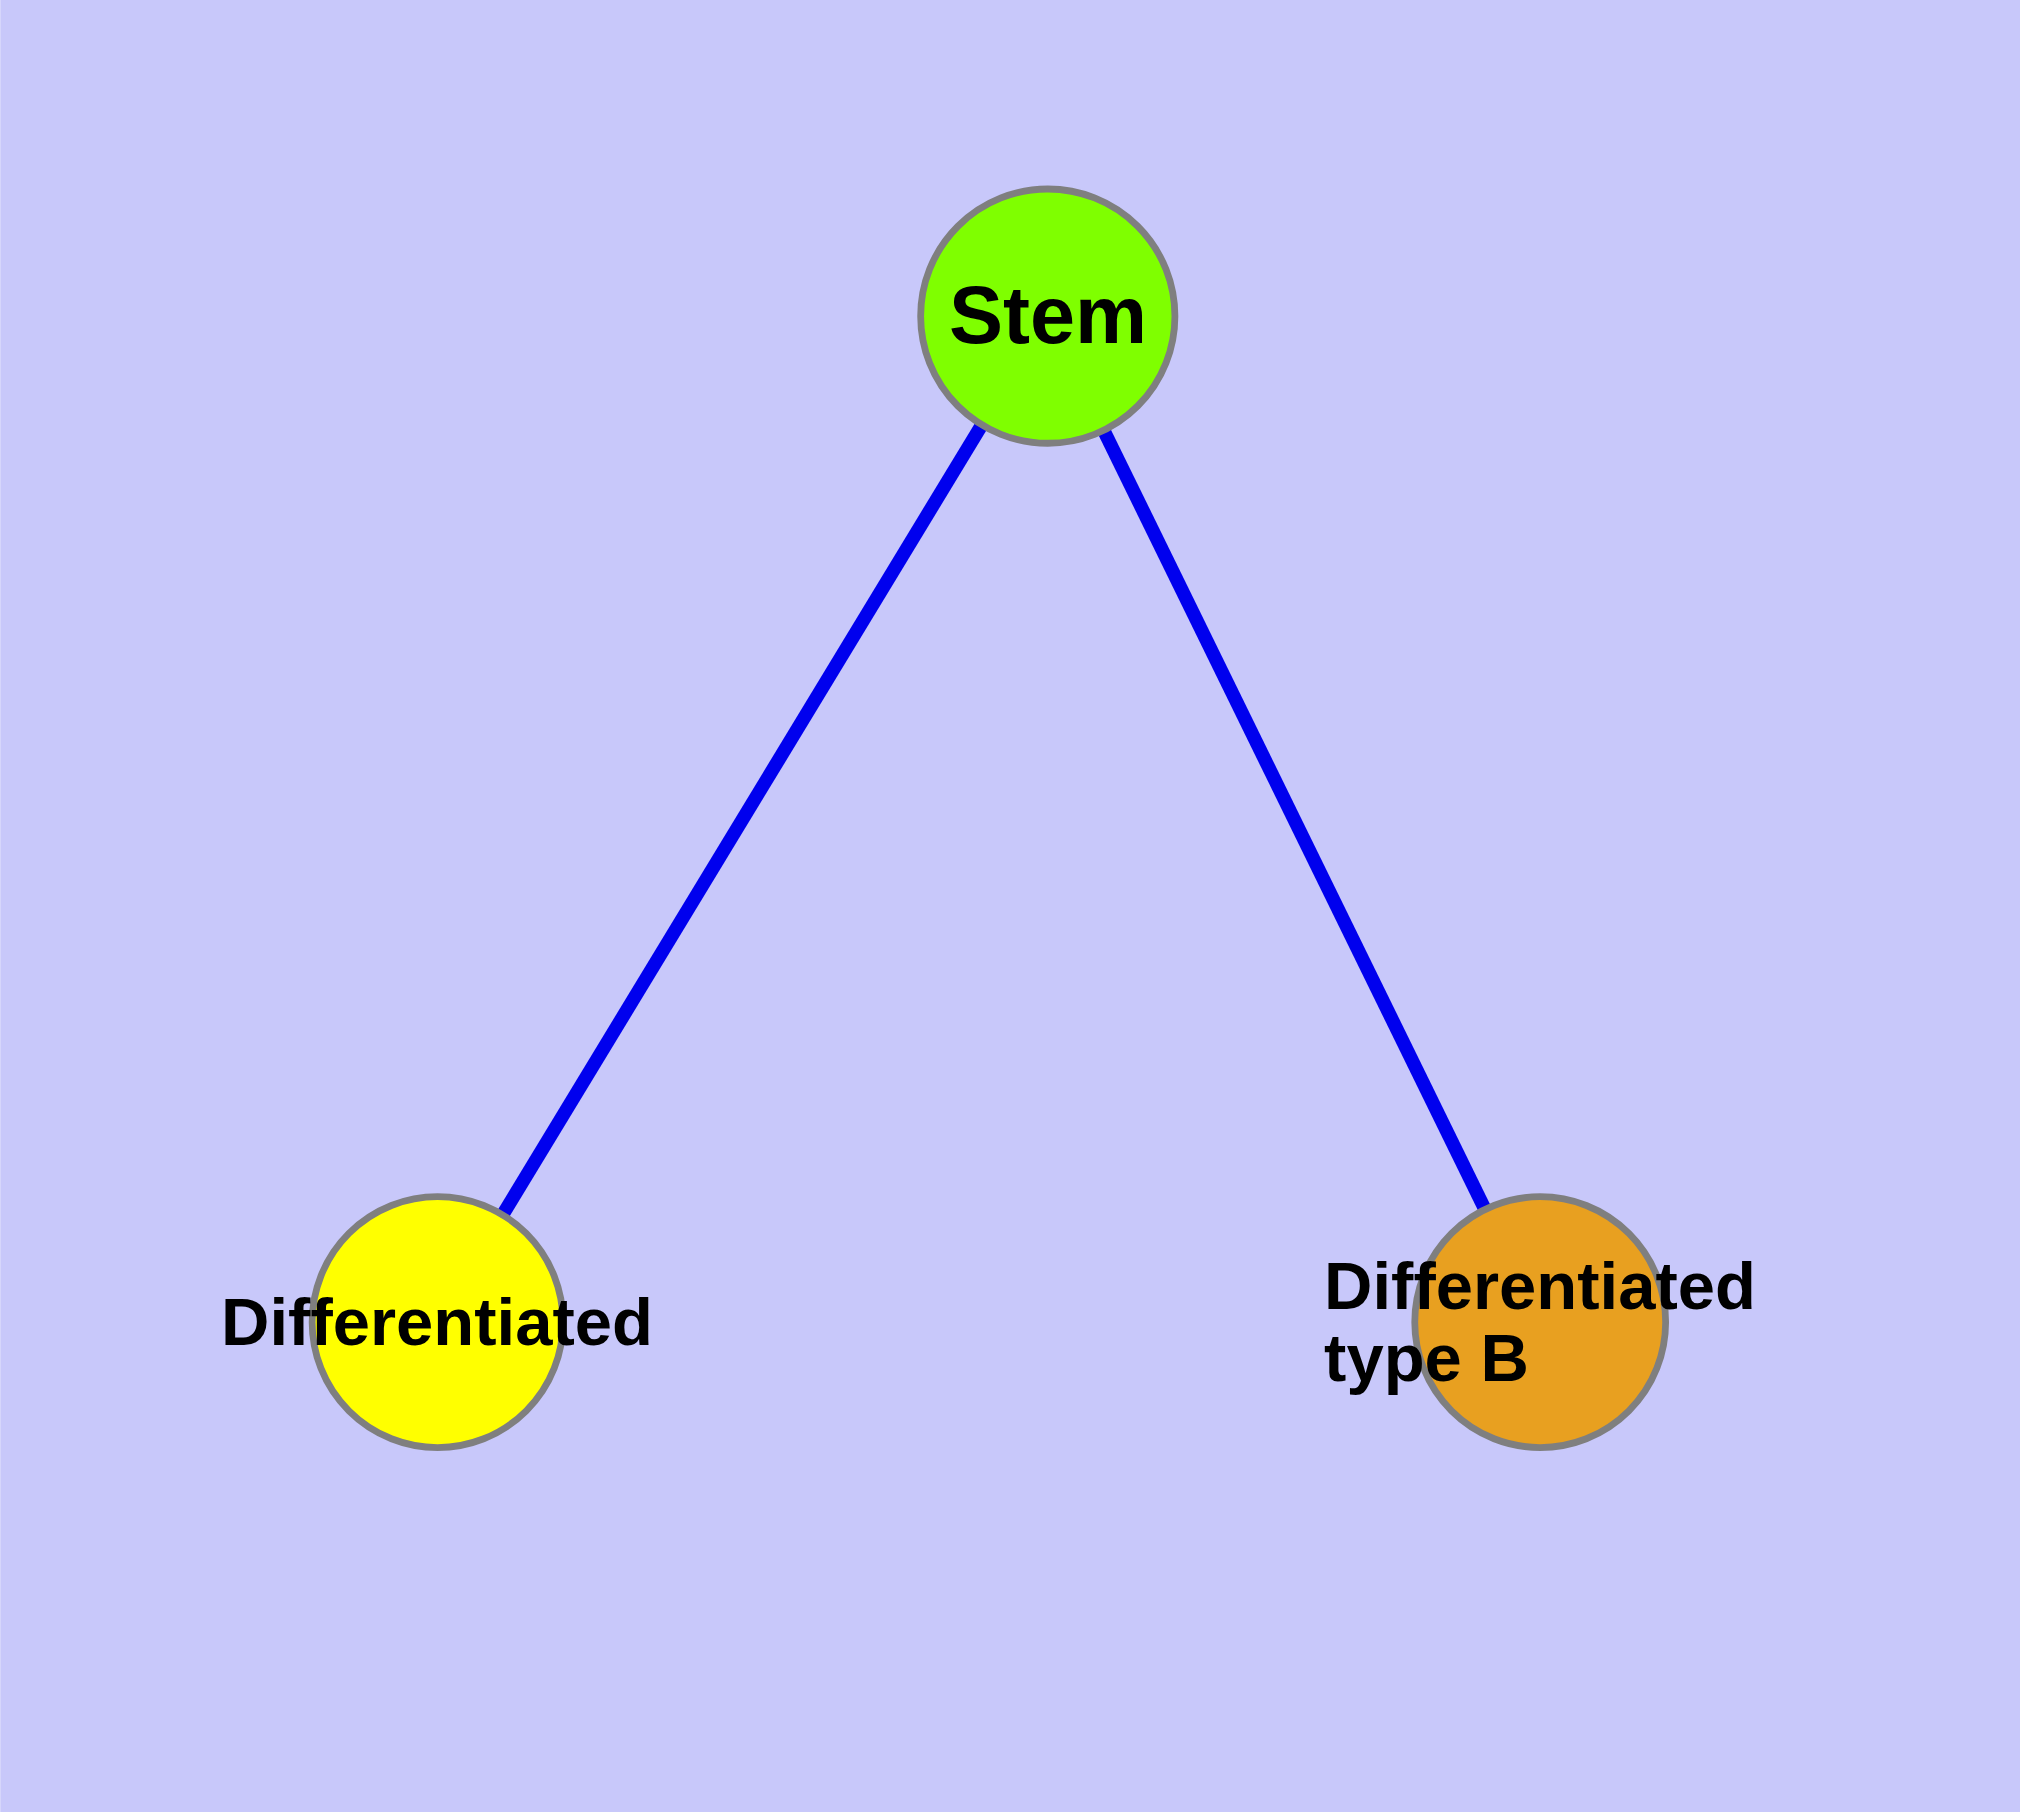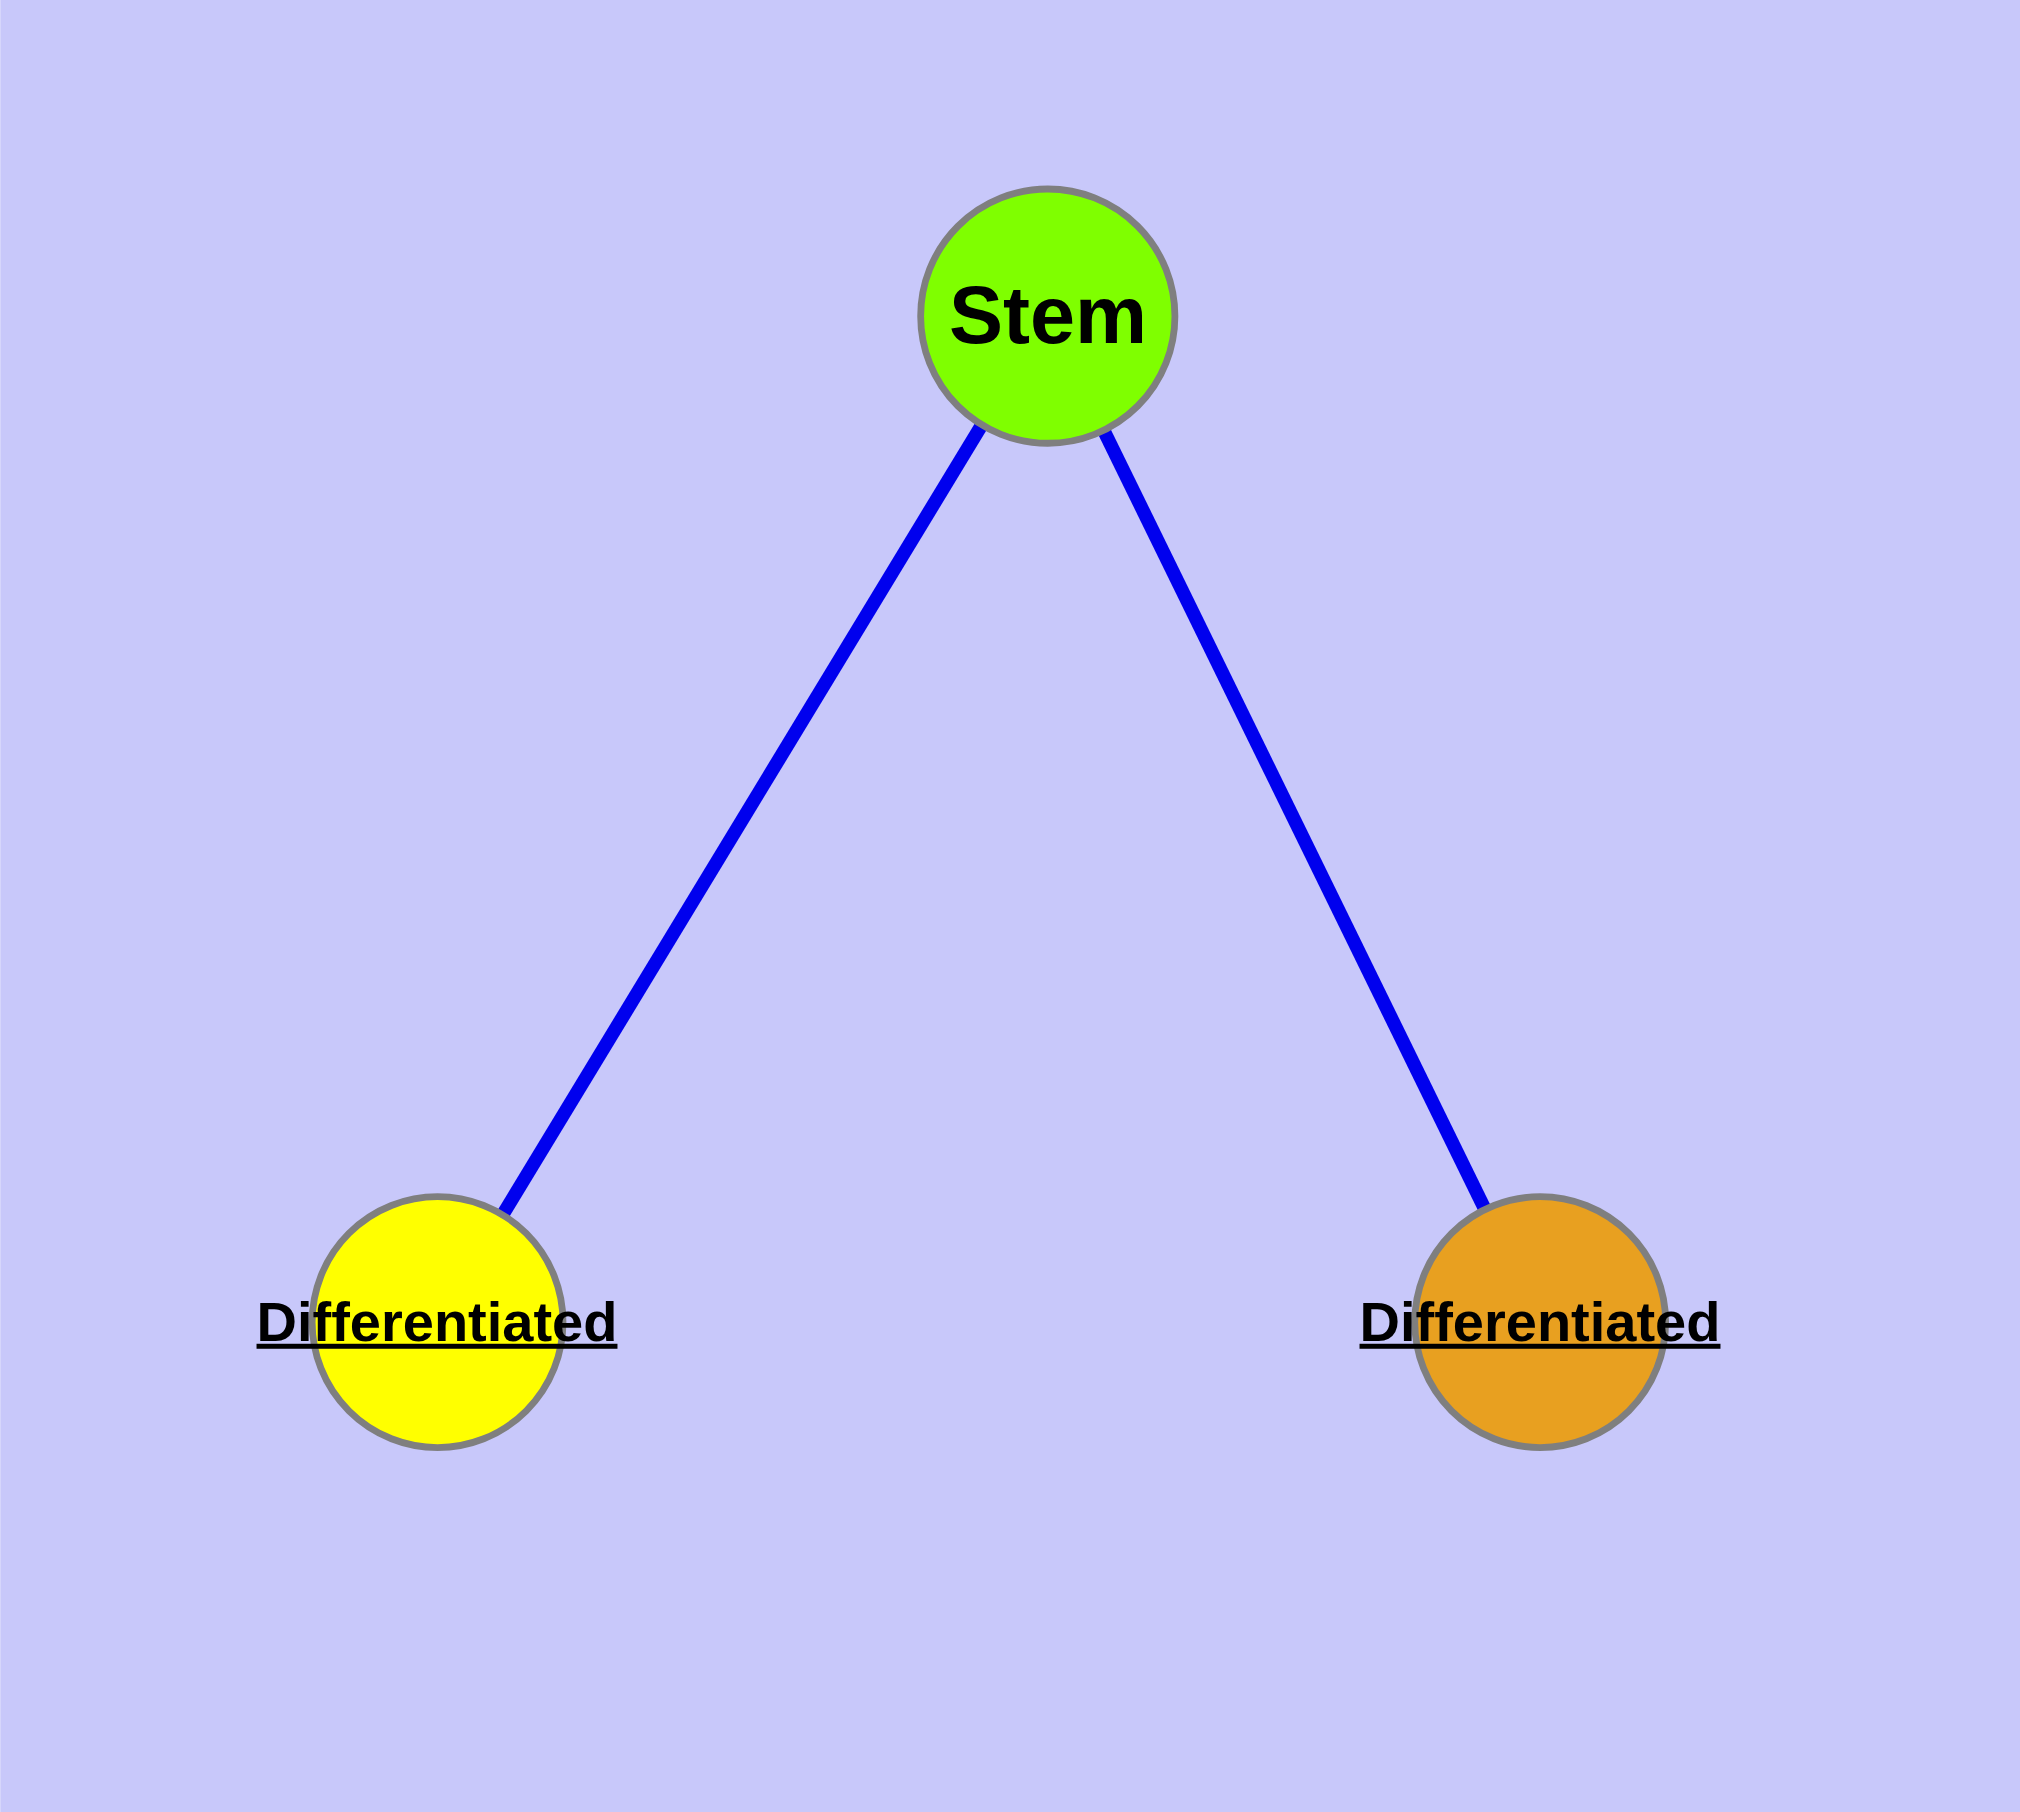--- a/index.html
+++ b/index.html
@@ -31,22 +31,21 @@
     color: #000000;
     line-height: 1.08;
     white-space: pre;
     pointer-events: none;
     transform: translate(-50%, -50%);
   }
   .node-label.single {
     font-size: 81px;
   }
   .node-label.double {
-    font-size: 56px;
-    text-decoration: underline;
+    font-size: 67px;
   }
 </style>
 </head>
 <body>
 
 <div id="stage">
   <svg id="canvas" viewBox="0 0 2384 2138" xmlns="http://www.w3.org/2000/svg">
     <rect id="bg-rect" x="0" y="0" width="2384" height="2138" fill="#c8c8fa"></rect>
     <g id="edges-layer">
         <line x1="1236" y1="373" x2="516" y2="1560" stroke="#0000ee" stroke-width="16" stroke-linecap="butt"></line>
@@ -54,16 +53,16 @@
       </g>
     <g id="nodes-layer">
         <circle cx="1236" cy="373" r="150" fill="#7fff00" stroke="#7f7f7f" stroke-width="8"></circle>
         <circle cx="516" cy="1560" r="148" fill="#ffff00" stroke="#7f7f7f" stroke-width="8"></circle>
         <circle cx="1817" cy="1560" r="148" fill="#e8a020" stroke="#7f7f7f" stroke-width="8"></circle>
       </g>
   </svg>
   <div id="labels-layer">
       <div class="node-label single" style="left: 1048px; top: 316px; color: rgb(0, 0, 0);"><div>Stem</div></div>
       <div class="node-label double" style="left: 437px; top: 1322px; color: rgb(0, 0, 0);"><div>Differentiated</div></div>
-      <div class="node-label double" style="left: 1540px; top: 1322px; color: rgb(0, 0, 0);"><div>Differentiated</div></div>
+      <div class="node-label double" style="left: 1540px; top: 1322px; color: rgb(0, 0, 0);"><div>Differentiated</div><div>type B</div></div>
     </div>
 </div>
 
 
 </body></html>

